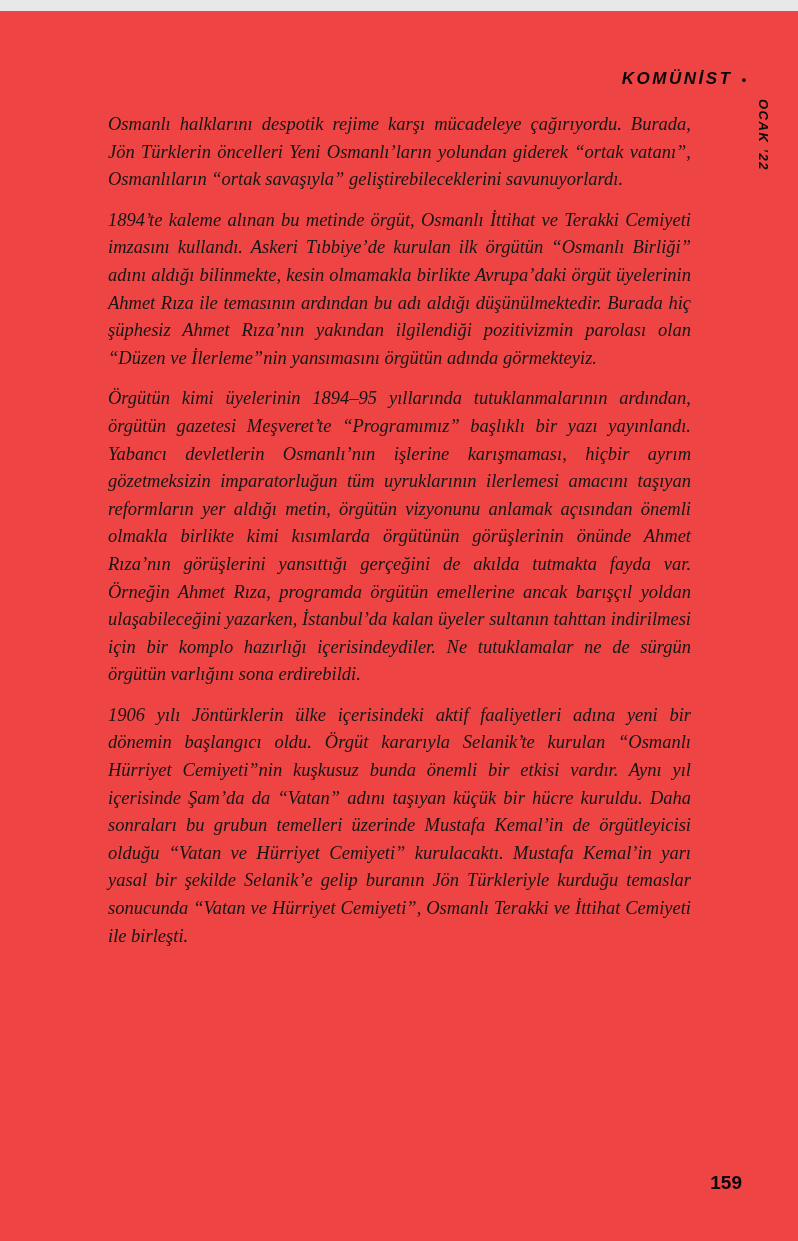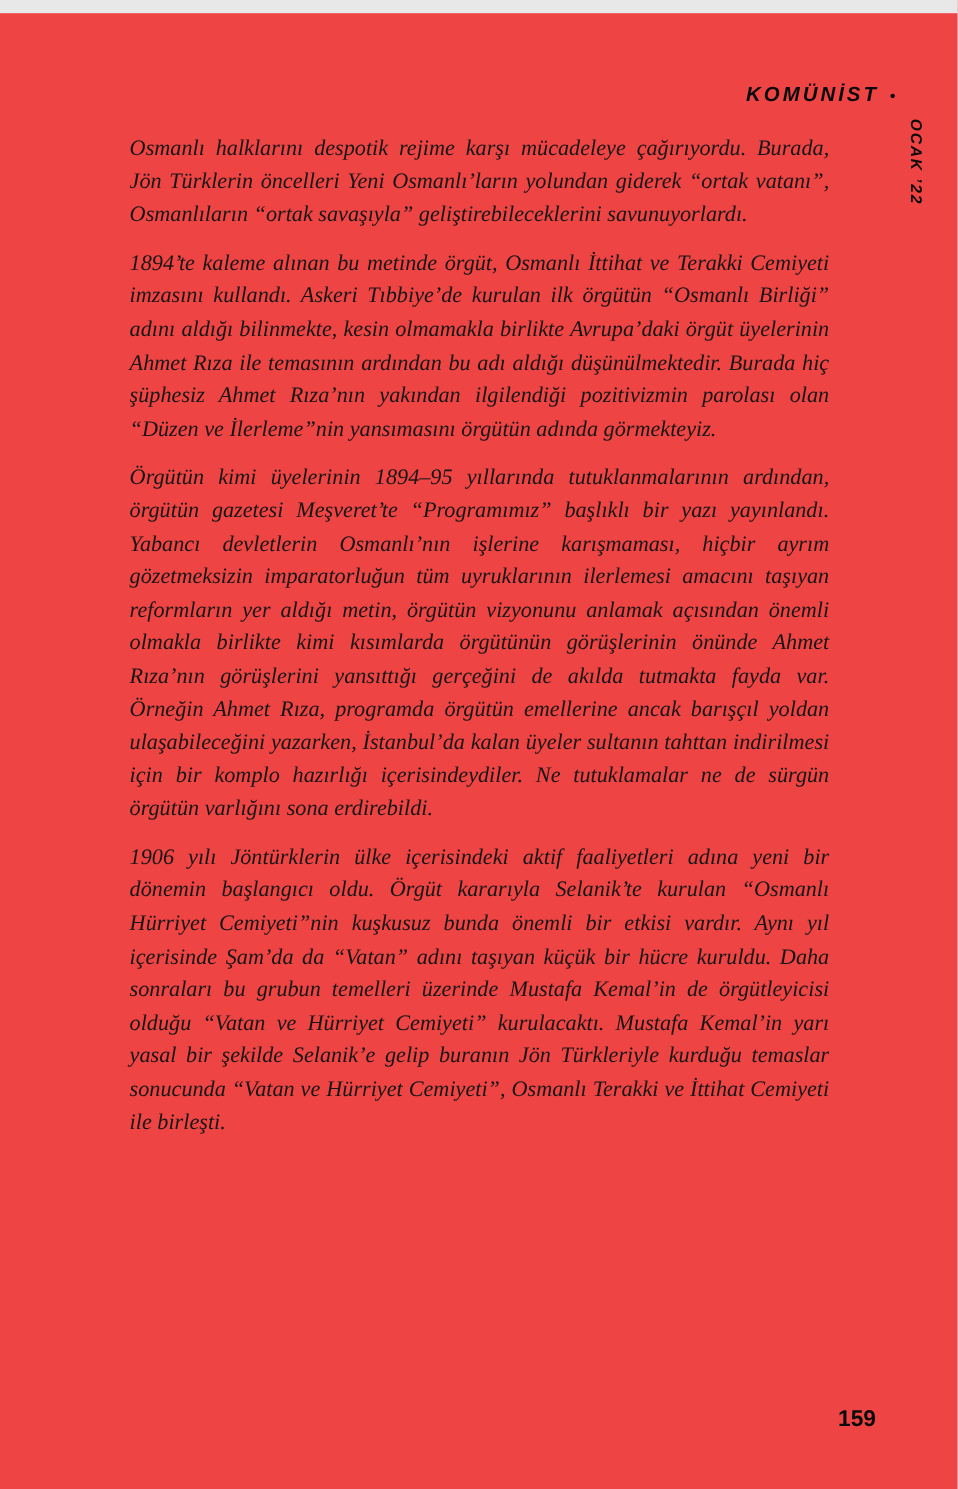--- a/index.html
+++ b/index.html
@@ -70,21 +70,21 @@
     padding: 0;
     font-style: italic;
   }
   .content p:last-child {
     margin-bottom: 0;
   }
 
   
   .page-number {
     position: absolute;
-    right: 68px;
+    right: 56px;
     bottom: 58px;
     font-family: "Liberation Sans", sans-serif;
     font-weight: bold;
     font-size: 19px;
     color: #0a0a0a;
   }
 </style>
 </head>
 <body>
 

